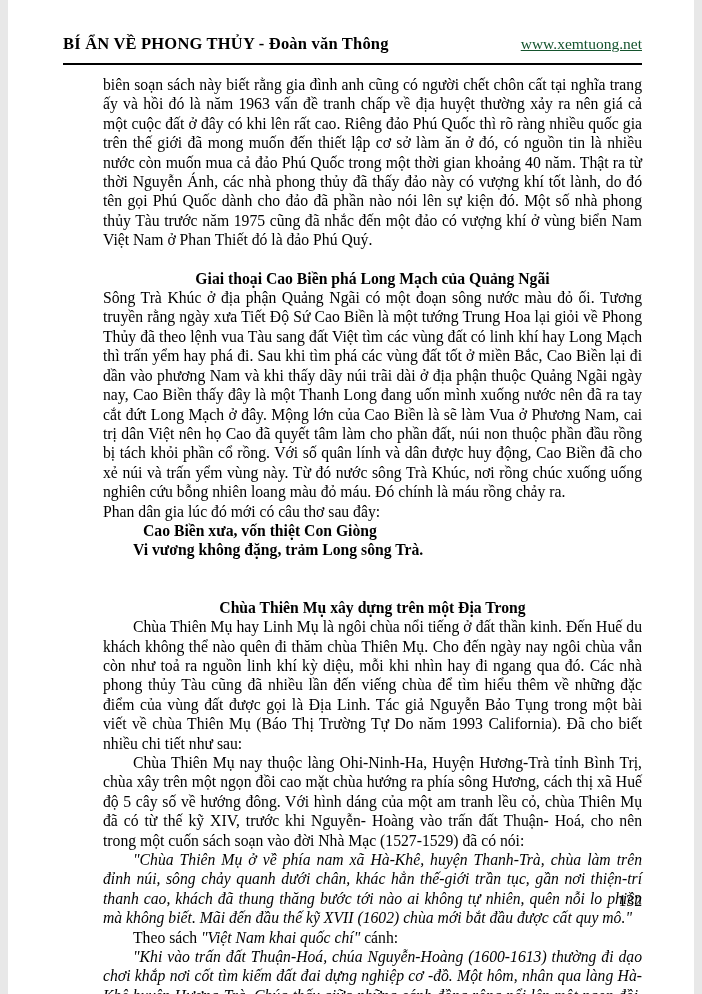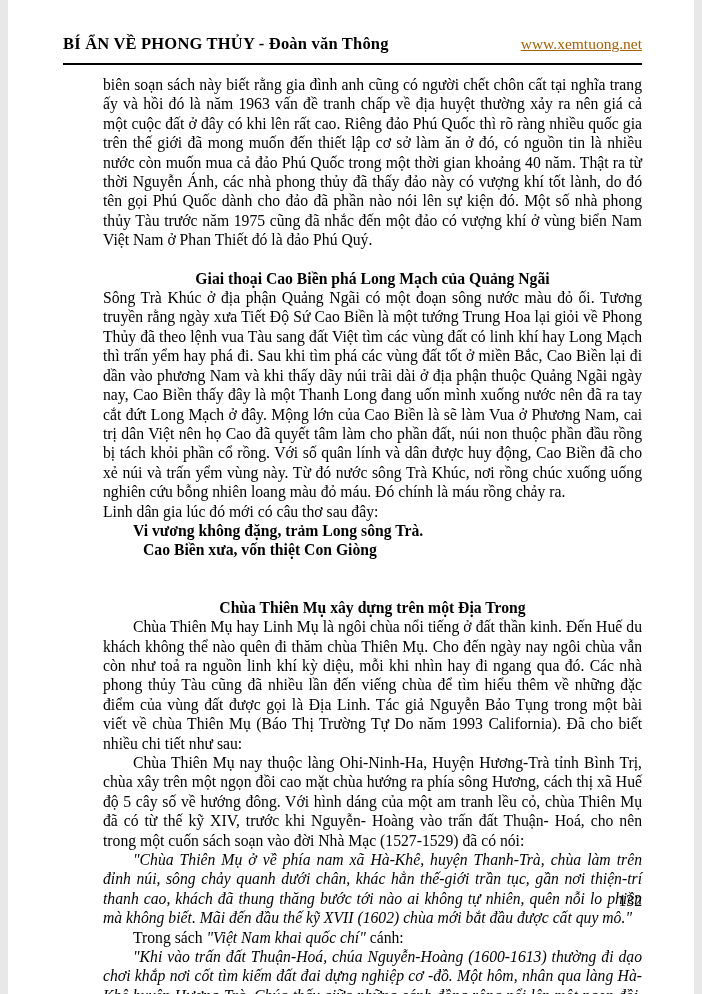--- a/index.html
+++ b/index.html
@@ -22,21 +22,21 @@
     justify-content: space-between;
     align-items: baseline;
   }
   .book-title {
     font-weight: bold;
     font-size: 16.5px;
     letter-spacing: 0.2px;
   }
   .site-link {
     font-size: 15.5px;
-    color: #a16207;
+    color: #14532d;
     text-decoration: underline;
     cursor: pointer;
   }
   .header-rule {
     border: none;
     border-top: 2px solid #000000;
     margin-top: 9px;
     margin-bottom: 10px;
   }
   .bodytext {
@@ -88,36 +88,36 @@
     <div class="bodytext">
 
       <p class="para">biên soạn sách này biết rằng gia đình anh cũng có người chết chôn cất tại nghĩa trang ấy và hồi đó là năm 1963 vấn đề tranh chấp về địa huyệt thường xảy ra nên giá cả một cuộc đất ở đây có khi lên rất cao. Riêng đảo Phú Quốc thì rõ ràng nhiều quốc gia trên thế giới đã mong muốn đến thiết lập cơ sở làm ăn ở đó, có nguồn tin là nhiều nước còn muốn mua cả đảo Phú Quốc trong một thời gian khoảng 40 năm. Thật ra từ thời Nguyễn Ánh, các nhà phong thủy đã thấy đảo này có vượng khí tốt lành, do đó tên gọi Phú Quốc dành cho đảo đã phần nào nói lên sự kiện đó. Một số nhà phong thủy Tàu trước năm 1975 cũng đã nhắc đến một đảo có vượng khí ở vùng biển Nam Việt Nam ở Phan Thiết đó là đảo Phú Quý.</p>
 
       <div class="gap-1"></div>
 
       <p class="section-heading">Giai thoại Cao Biền phá Long Mạch của Quảng Ngãi</p>
 
       <p class="para">Sông Trà Khúc ở địa phận Quảng Ngãi có một đoạn sông nước màu đỏ ối. Tương truyền rằng ngày xưa Tiết Độ Sứ Cao Biền là một tướng Trung Hoa lại giỏi về Phong Thủy đã theo lệnh vua Tàu sang đất Việt tìm các vùng đất có linh khí hay Long Mạch thì trấn yểm hay phá đi. Sau khi tìm phá các vùng đất tốt ở miền Bắc, Cao Biền lại đi dần vào phương Nam và khi thấy dãy núi trãi dài ở địa phận thuộc Quảng Ngãi ngày nay, Cao Biền thấy đây là một Thanh Long đang uốn mình xuống nước nên đã ra tay cắt đứt Long Mạch ở đây. Mộng lớn của Cao Biền là sẽ làm Vua ở Phương Nam, cai trị dân Việt nên họ Cao đã quyết tâm làm cho phần đất, núi non thuộc phần đầu rồng bị tách khỏi phần cổ rồng. Với số quân lính và dân được huy động, Cao Biền đã cho xẻ núi và trấn yểm vùng này. Từ đó nước sông Trà Khúc, nơi rồng chúc xuống uống nghiên cứu bỗng nhiên loang màu đỏ máu. Đó chính là máu rồng chảy ra.</p>
 
-      <p class="para">Linh dân gia lúc đó mới có câu thơ sau đây:</p>
+      <p class="para">Phan dân gia lúc đó mới có câu thơ sau đây:</p>
 
+      <p class="poem-line l1">Cao Biền xưa, vốn thiệt Con Giòng</p>
       <p class="poem-line l2">Vi vương không đặng, trảm Long sông Trà.</p>
-      <p class="poem-line l1">Cao Biền xưa, vốn thiệt Con Giòng</p>
 
       <div class="gap-2"></div>
 
       <p class="section-heading">Chùa Thiên Mụ xây dựng trên một Địa Trong</p>
 
       <p class="para indent">Chùa Thiên Mụ hay Linh Mụ là ngôi chùa nổi tiếng ở đất thần kinh. Đến Huế du khách không thể nào quên đi thăm chùa Thiên Mụ. Cho đến ngày nay ngôi chùa vẫn còn như toả ra nguồn linh khí kỳ diệu, mỗi khi nhìn hay đi ngang qua đó. Các nhà phong thủy Tàu cũng đã nhiều lần đến viếng chùa để tìm hiểu thêm về những đặc điểm của vùng đất được gọi là Địa Linh. Tác giả Nguyễn Bảo Tụng trong một bài viết về chùa Thiên Mụ (Báo Thị Trường Tự Do năm 1993 California). Đã cho biết nhiều chi tiết như sau:</p>
 
       <p class="para indent">Chùa Thiên Mụ nay thuộc làng Ohi-Ninh-Ha, Huyện Hương-Trà tỉnh Bình Trị, chùa xây trên một ngọn đồi cao mặt chùa hướng ra phía sông Hương, cách thị xã Huế độ 5 cây số về hướng đông. Với hình dáng của một am tranh lều cỏ, chùa Thiên Mụ đã có từ thế kỹ XIV, trước khi Nguyễn- Hoàng vào trấn đất Thuận- Hoá, cho nên trong một cuốn sách soạn vào đời Nhà Mạc (1527-1529) đã có nói:</p>
 
       <p class="quote indent">"Chùa Thiên Mụ ở về phía nam xã Hà-Khê, huyện Thanh-Trà, chùa làm trên đỉnh núi, sông chảy quanh dưới chân, khác hẳn thế-giới trần tục, gần nơi thiện-trí thanh cao, khách đã thung thăng bước tới nào ai không tự nhiên, quên nỗi lo phiền mà không biết. Mãi đến đầu thế kỹ XVII (1602) chùa mới bắt đầu được cất quy mô."</p>
 
-      <p class="para indent"><span>Trong sách </span><span class="book-name">"Việt Nam khai quốc chí"</span><span> cánh:</span></p>
+      <p class="para indent"><span>Theo sách </span><span class="book-name">"Việt Nam khai quốc chí"</span><span> cánh:</span></p>
 
       <p class="quote indent">"Khi vào trấn đất Thuận-Hoá, chúa Nguyễn-Hoàng (1600-1613) thường đi dạo chơi khắp nơi cốt tìm kiếm đất đai dựng nghiệp cơ -đồ. Một hôm, nhân qua làng Hà-Khê huyện Hương-Trà, Chúa thấy giữa những cánh đồng rộng nổi lên một ngọn đồi, trông hình dáng con rồng quay đầu nhìn những dãy núi phía sau, và phía dưới chân ngọn đồi này, bị đào một đường rãnh</p>
 
     </div>
   </div>
 
   <div class="page-number">132</div>
 </div>
 
 </body></html>

